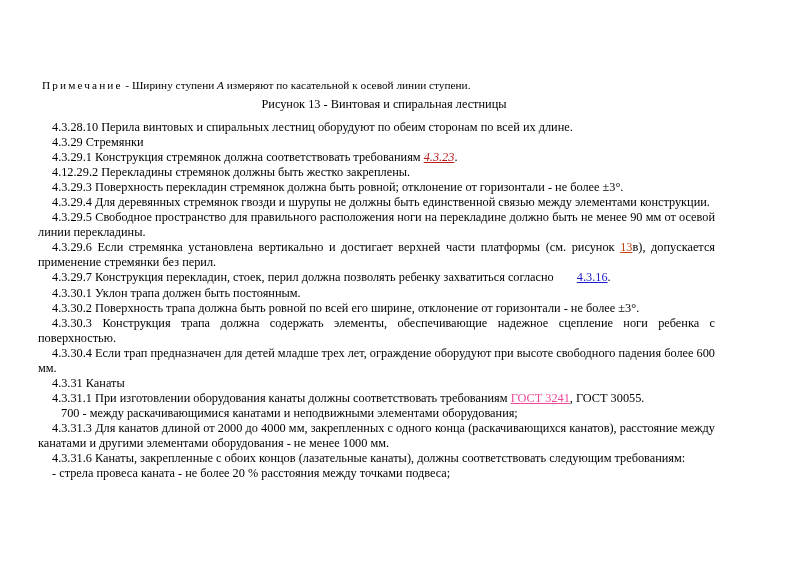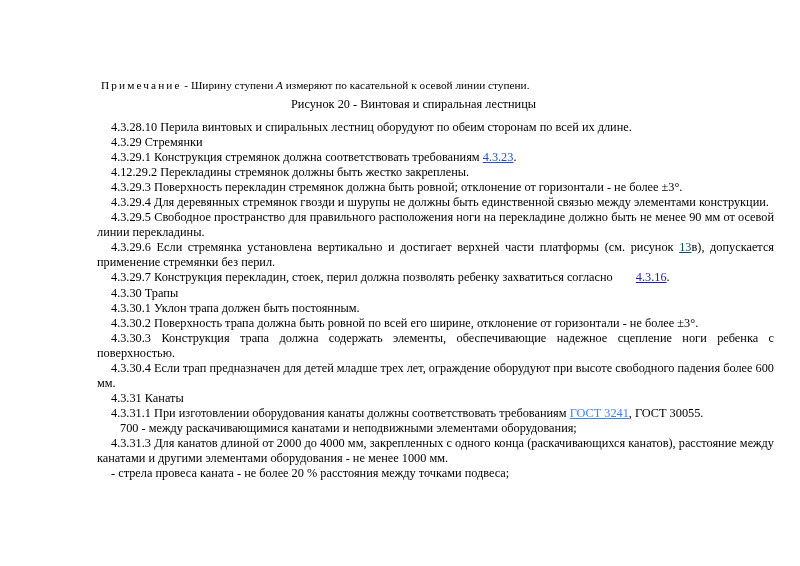--- a/index.html
+++ b/index.html
@@ -13,21 +13,21 @@
     overflow: hidden;
     font-family: "Liberation Serif", "DejaVu Serif", serif;
     color: #000000;
     -webkit-font-smoothing: antialiased;
   }
   #page {
     position: relative;
     width: 800px;
     height: 532px;
     box-sizing: border-box;
-    padding: 78px 60px 0 97px;
+    padding: 78px 60px 0 38px;
   }
   .note {
     font-size: 11.3px;
     line-height: 14px;
     text-align: left;
     margin: 0 0 5px 4px;
     white-space: nowrap;
   }
   .note .sp {
     letter-spacing: 2.1px;
@@ -68,61 +68,61 @@
     cursor: pointer;
   }
 </style>
 </head>
 <body>
 
 <div id="page">
 
   <p class="note"><span class="sp">Примечание</span><span> - </span><span>Ширину ступени </span><span class="ital">A</span><span> измеряют по касательной к осевой линии ступени.</span></p>
 
-  <p class="figcap">Рисунок 20 - Винтовая и спиральная лестницы</p>
+  <p class="figcap">Рисунок 13 - Винтовая и спиральная лестницы</p>
 
   <div class="body-block">
 
     <p class="par">4.3.28.10 Перила винтовых и спиральных лестниц оборудуют по обеим сторонам по всей их длине.</p>
 
     <p class="par">4.3.29 Стремянки</p>
 
-    <p class="par last"><span>4.3.29.1 Конструкция стремянок должна соответствовать требованиям </span><a class="xref" style="color: #1d4ed8;">4.3.23</a><span>.</span></p>
+    <p class="par last"><span>4.3.29.1 Конструкция стремянок должна соответствовать требованиям </span><a class="xref" style="color: #b91c1c; font-style: italic;">4.3.23</a><span>.</span></p>
 
     <p class="par">4.12.29.2 Перекладины стремянок должны быть жестко закреплены.</p>
 
     <p class="par">4.3.29.3 Поверхность перекладин стремянок должна быть ровной; отклонение от горизонтали - не более ±3°.</p>
 
     <p class="par">4.3.29.4 Для деревянных стремянок гвозди и шурупы не должны быть единственной связью между элементами конструкции.</p>
 
     <p class="par">4.3.29.5 Свободное пространство для правильного расположения ноги на перекладине должно быть не менее 90 мм от осевой линии перекладины.</p>
 
-    <p class="par"><span>4.3.29.6 Если стремянка установлена вертикально и достигает верхней части платформы (см. рисунок </span><a class="xref" style="color: #0c4a6e;">13</a><span>в), допускается применение стремянки без перил.</span></p>
+    <p class="par"><span>4.3.29.6 Если стремянка установлена вертикально и достигает верхней части платформы (см. рисунок </span><a class="xref" style="color: #c2410c;">13</a><span>в), допускается применение стремянки без перил.</span></p>
 
     <p class="par last"><span>4.3.29.7 Конструкция перекладин, стоек, перил должна позволять ребенку захватиться согласно </span><a class="xref" style="color: rgb(26, 26, 200); margin-left: 20px;">4.3.16</a><span>.</span></p>
 
-    <p class="par">4.3.30 Трапы</p>
 
     <p class="par">4.3.30.1 Уклон трапа должен быть постоянным.</p>
 
     <p class="par">4.3.30.2 Поверхность трапа должна быть ровной по всей его ширине, отклонение от горизонтали - не более ±3°.</p>
 
     <p class="par">4.3.30.3 Конструкция трапа должна содержать элементы, обеспечивающие надежное сцепление ноги ребенка с поверхностью.</p>
 
     <p class="par">4.3.30.4 Если трап предназначен для детей младше трех лет, ограждение оборудуют при высоте свободного падения более 600 мм.</p>
 
     <p class="par">4.3.31 Канаты</p>
 
-    <p class="par last"><span>4.3.31.1 При изготовлении оборудования канаты должны соответствовать требованиям </span><a class="xref" style="color: #3b82f6;">ГОСТ 3241</a><span>, ГОСТ 30055.</span></p>
+    <p class="par last"><span>4.3.31.1 При изготовлении оборудования канаты должны соответствовать требованиям </span><a class="xref" style="color: #ec4899;">ГОСТ 3241</a><span>, ГОСТ 30055.</span></p>
 
 
     <p class="par sub last">700 - между раскачивающимися канатами и неподвижными элементами оборудования;</p>
 
 
     <p class="par">4.3.31.3 Для канатов длиной от 2000 до 4000 мм, закрепленных с одного конца (раскачивающихся канатов), расстояние между канатами и другими элементами оборудования - не менее 1000 мм.</p>
 
 
 
+    <p class="par">4.3.31.6 Канаты, закрепленные с обоих концов (лазательные канаты), должны соответствовать следующим требованиям:</p>
 
     <p class="par dash last">- стрела провеса каната - не более 20 % расстояния между точками подвеса;</p>
 
   </div>
 </div>
 
 </body></html>

